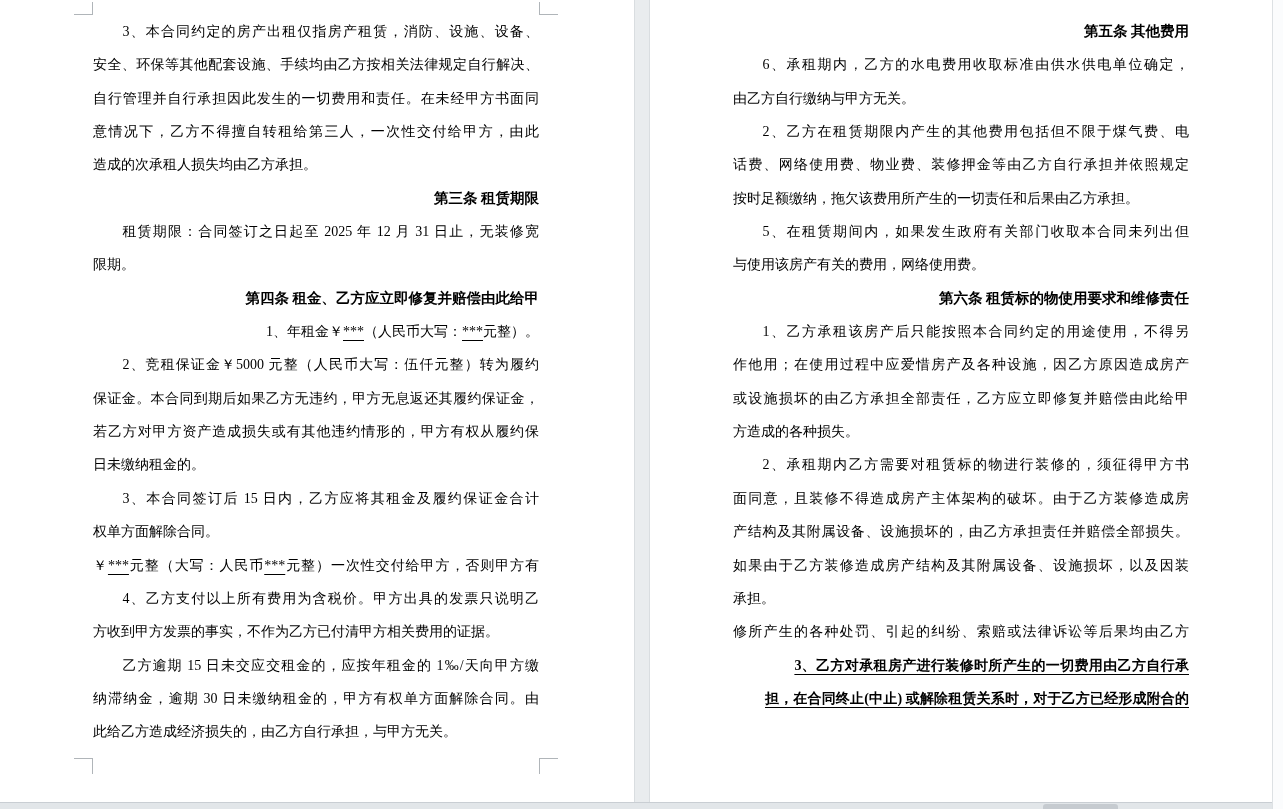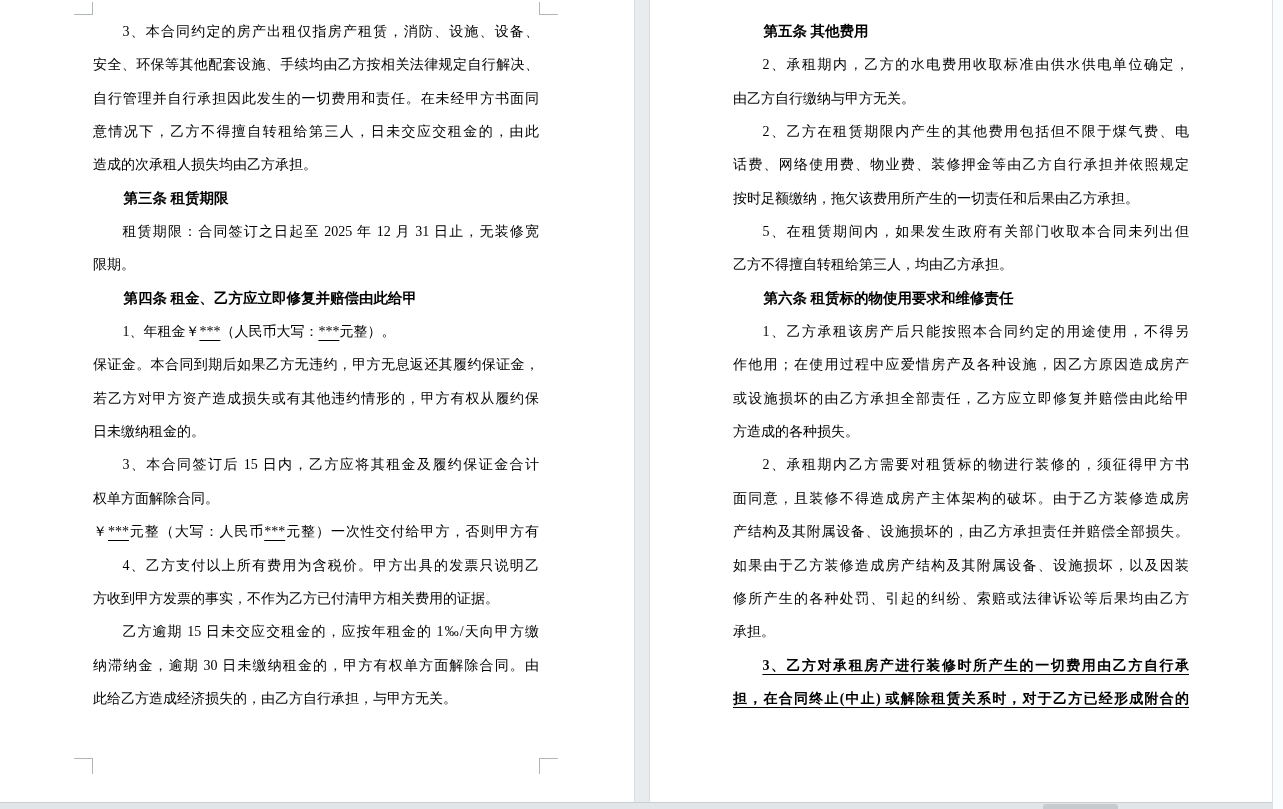--- a/index.html
+++ b/index.html
@@ -47,46 +47,47 @@
   .mark.br{border-left:1px solid var(--mark,#b0b5b9);border-top:1px solid var(--mark,#b0b5b9);}
   .text-col{
     position:absolute;top:15px;
     font-size:14px;line-height:33.35px;
     color:var(--text,#000000);
   }
   .col-l{left:93px;width:446px;}
   .col-r{left:733px;width:456px;}
   .line{height:33.35px;white-space:pre;overflow:visible;text-align:left;}
   .line.j{white-space:normal;text-align:justify;text-align-last:justify;}
-  .line.ind{text-indent:2.1em;}
+  .line.ind{text-indent:2.1em;text-align:right;}
   .line.hd{font-weight:bold;font-size:14.5px;}
-  .line.bu{font-weight:bold;text-decoration:underline;text-underline-offset:4px;}
+  .line.bu{font-weight:bold;text-decoration:underline;text-underline-offset:4px;margin-left:32px;}
   .u{text-decoration:underline;text-underline-offset:4px;}
 </style>
 </head>
 <body style="--page: #ffffff; --text: #000000; --gap: #e9ecee; --gap-edge: #d9dde0; --mark: #b0b5b9; --htrack: #e2e6e9; --htrack-edge: #c9ced3; --thumb: #c6cbd0; --vtrack: #fbfcfd; --vtrack-edge: #dde1e4;">
 
 <div class="stage">
 
   <div class="page page-l">
     <div class="mark top tl" style="left:74px"></div>
     <div class="mark top tr" style="left:539px"></div>
     <div class="mark bot bl" style="left:74px"></div>
     <div class="mark bot br" style="left:539px"></div>
     <div class="text-col col-l" id="col-left">
         <div class="line j ind">3、本合同约定的房产出租仅指房产租赁，消防、设施、设备、</div>
         <div class="line j">安全、环保等其他配套设施、手续均由乙方按相关法律规定自行解决、</div>
         <div class="line j">自行管理并自行承担因此发生的一切费用和责任。在未经甲方书面同</div>
-        <div class="line j">意情况下，乙方不得擅自转租给第三人，日未交应交租金的，由此</div>
+        <div class="line j">意情况下，乙方不得擅自转租给第三人，一次性交付给甲方，由此</div>
         <div class="line">造成的次承租人损失均由乙方承担。</div>
         <div class="line ind hd">第三条 租赁期限</div>
         <div class="line j ind">租赁期限：合同签订之日起至 2025 年 12 月 31 日止，无装修宽</div>
         <div class="line">限期。</div>
         <div class="line ind hd">第四条 租金、乙方应立即修复并赔偿由此给甲</div>
         <div class="line ind"><span>1、年租金￥</span><span class="u">***</span><span>（人民币大写：</span><span class="u">***</span><span>元整）。</span></div>
+        <div class="line j ind">2、竞租保证金￥5000 元整（人民币大写：伍仟元整）转为履约</div>
         <div class="line j">保证金。本合同到期后如果乙方无违约，甲方无息返还其履约保证金，</div>
         <div class="line j">若乙方对甲方资产造成损失或有其他违约情形的，甲方有权从履约保</div>
         <div class="line">日未缴纳租金的。</div>
         <div class="line j ind">3、本合同签订后 15 日内，乙方应将其租金及履约保证金合计</div>
         <div class="line">权单方面解除合同。</div>
         <div class="line j"><span>￥</span><span class="u">***</span><span>元整（大写：人民币</span><span class="u">***</span><span>元整）一次性交付给甲方，否则甲方有</span></div>
         <div class="line j ind">4、乙方支付以上所有费用为含税价。甲方出具的发票只说明乙</div>
         <div class="line">方收到甲方发票的事实，不作为乙方已付清甲方相关费用的证据。</div>
         <div class="line j ind">乙方逾期 15 日未交应交租金的，应按年租金的 1‰/天向甲方缴</div>
         <div class="line j">纳滞纳金，逾期 30 日未缴纳租金的，甲方有权单方面解除合同。由</div>
@@ -97,38 +98,38 @@
   <div class="page-gap"></div>
 
   <div class="page page-r">
     
     
     
     
   </div>
   <div class="text-col col-r" id="col-right">
       <div class="line ind hd">第五条 其他费用</div>
-      <div class="line j ind">2、承租期内，乙方的水电费用收取标准由供水供电单位确定，</div>
+      <div class="line j ind">6、承租期内，乙方的水电费用收取标准由供水供电单位确定，</div>
       <div class="line">由乙方自行缴纳与甲方无关。</div>
       <div class="line j ind">2、乙方在租赁期限内产生的其他费用包括但不限于煤气费、电</div>
       <div class="line j">话费、网络使用费、物业费、装修押金等由乙方自行承担并依照规定</div>
       <div class="line">按时足额缴纳，拖欠该费用所产生的一切责任和后果由乙方承担。</div>
       <div class="line j ind">5、在租赁期间内，如果发生政府有关部门收取本合同未列出但</div>
-      <div class="line">乙方不得擅自转租给第三人，均由乙方承担。</div>
+      <div class="line">与使用该房产有关的费用，网络使用费。</div>
       <div class="line ind hd">第六条 租赁标的物使用要求和维修责任</div>
       <div class="line j ind">1、乙方承租该房产后只能按照本合同约定的用途使用，不得另</div>
       <div class="line j">作他用；在使用过程中应爱惜房产及各种设施，因乙方原因造成房产</div>
       <div class="line j">或设施损坏的由乙方承担全部责任，乙方应立即修复并赔偿由此给甲</div>
       <div class="line">方造成的各种损失。</div>
       <div class="line j ind">2、承租期内乙方需要对租赁标的物进行装修的，须征得甲方书</div>
       <div class="line j">面同意，且装修不得造成房产主体架构的破坏。由于乙方装修造成房</div>
       <div class="line j">产结构及其附属设备、设施损坏的，由乙方承担责任并赔偿全部损失。</div>
       <div class="line j">如果由于乙方装修造成房产结构及其附属设备、设施损坏，以及因装</div>
+      <div class="line">承担。</div>
       <div class="line j">修所产生的各种处罚、引起的纠纷、索赔或法律诉讼等后果均由乙方</div>
-      <div class="line">承担。</div>
       <div class="line j ind bu">3、乙方对承租房产进行装修时所产生的一切费用由乙方自行承</div>
       <div class="line j bu">担，在合同终止(中止) 或解除租赁关系时，对于乙方已经形成附合的</div>
     </div>
 
   <div class="vscroll"></div>
   <div class="hscroll">
     <div class="hthumb"></div>
   </div>
 
 </div>

